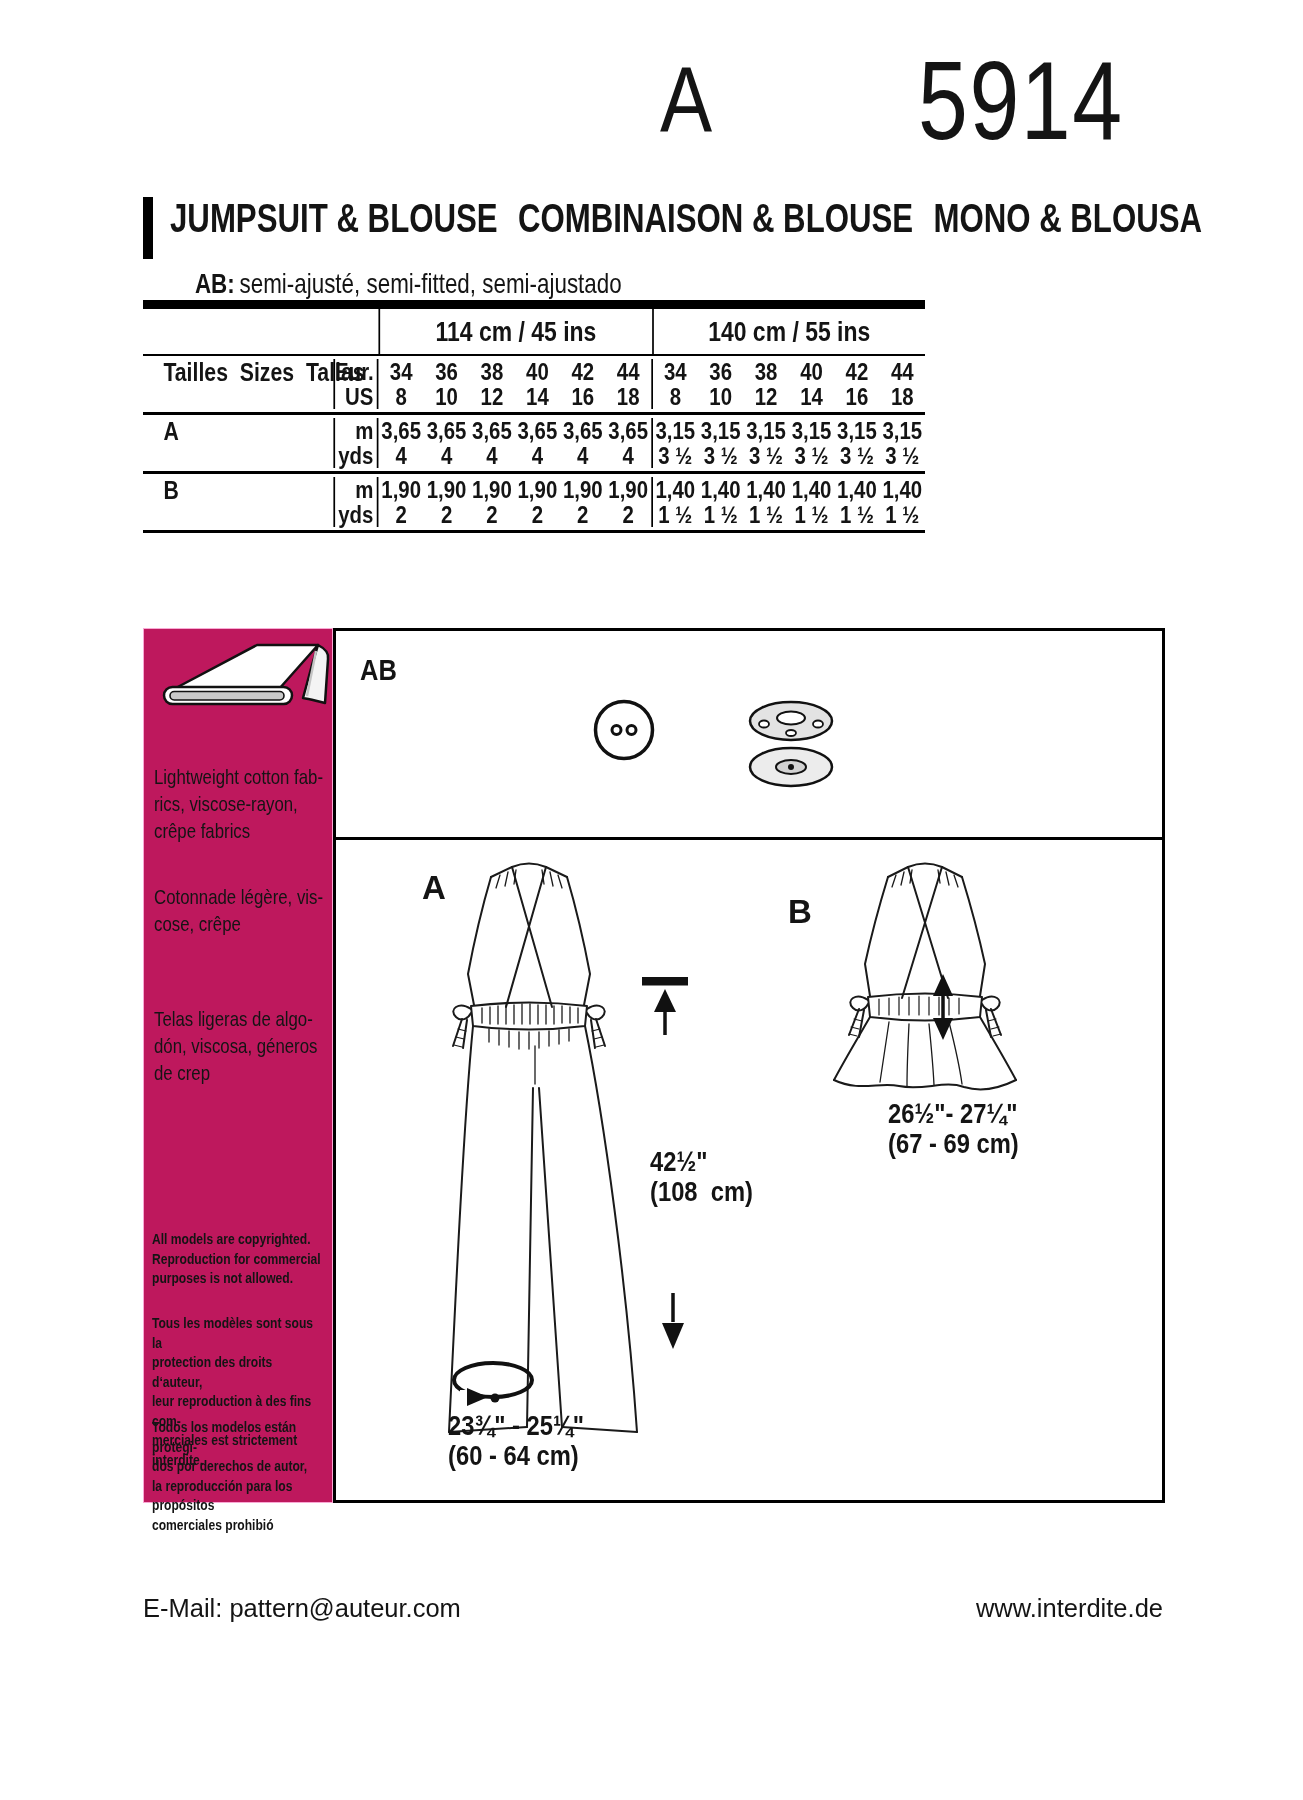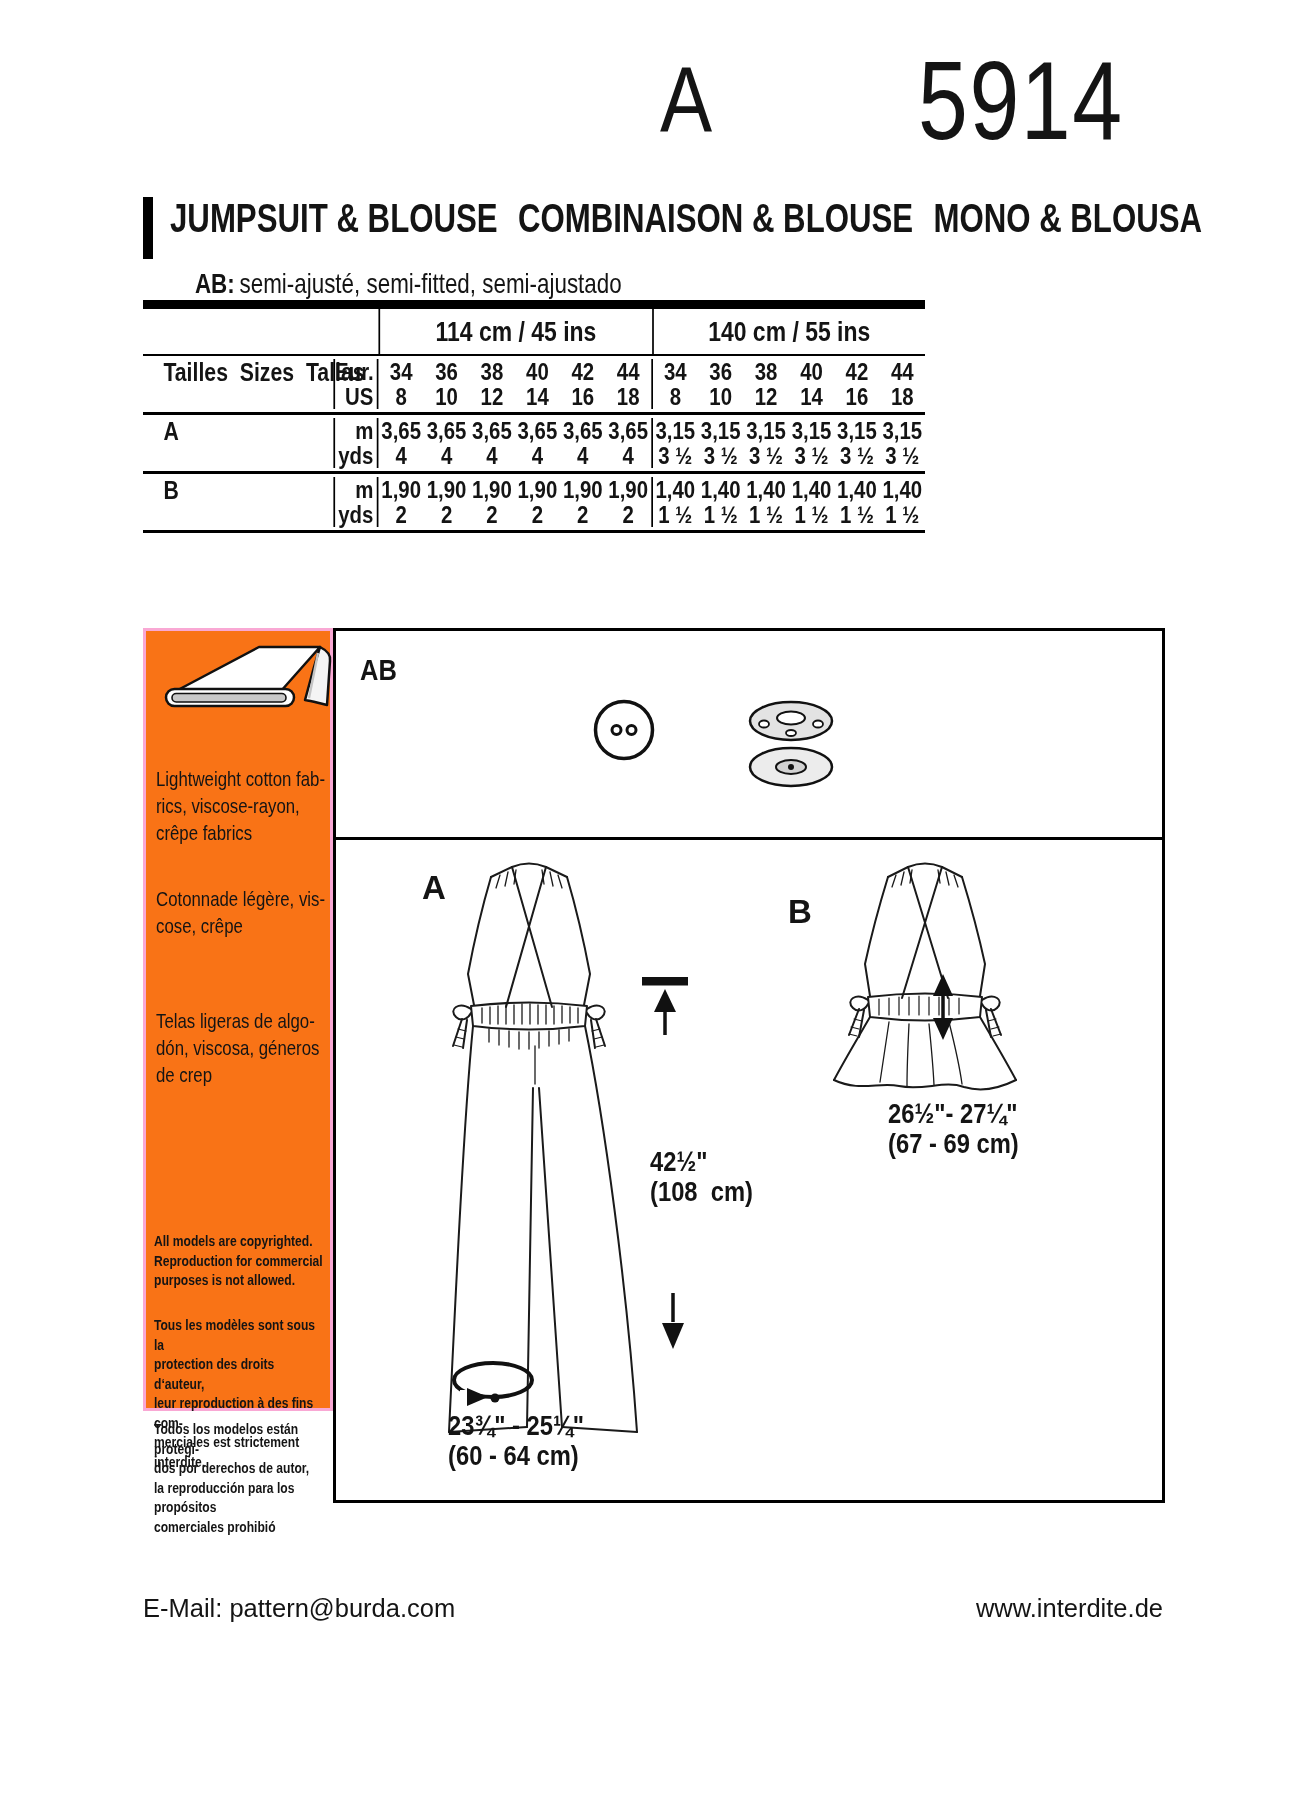--- a/index.html
+++ b/index.html
@@ -39,21 +39,21 @@
   .t-label{width:224px;font-size:25px;padding-left:24px;line-height:26px;white-space:pre;}
   .t-unit{width:53px;border-left:2.5px solid #000;border-right:2.5px solid #000;
           text-align:right;padding-right:4px;font-size:24px;display:flex;flex-direction:column;
           justify-content:space-between;line-height:25px;}
   .t-cells{flex:1;display:flex;}
   .tcell{flex:1;text-align:center;font-size:24px;display:flex;flex-direction:column;
          justify-content:space-between;line-height:25px;white-space:pre;}
   .tcell.gstart{border-left:2.5px solid #000;}
 
   
-  .fabric-panel{left:143px;top:628px;width:190px;height:783px;border:3px solid #f9a8d4;background:#f97316;}
+  .fabric-panel{left:143px;top:628px;width:190px;height:875px;border:1px solid #f9a8d4;background:#be185d;}
   .views-panel{left:333px;top:628px;width:832px;height:875px;border:3px solid #000;background:#fff;}
   .fab-text{position:absolute;left:10px;width:212px;font-size:21px;line-height:27px;
             white-space:pre-line;transform:scaleX(0.80);transform-origin:0 0;}
   .copy-text{position:absolute;left:8px;width:218px;font-size:15.5px;line-height:19.5px;
              font-weight:700;white-space:pre-line;transform:scaleX(0.78);transform-origin:0 0;}
   .divider-h{position:absolute;left:0;right:0;height:3px;background:#000;}
   .notions-label{left:24px;top:22px;font-size:30px;font-weight:700;}
   .garment-label{font-size:33px;font-weight:700;}
   .measure{font-size:27px;font-weight:700;line-height:30px;white-space:pre-wrap;}
 
@@ -277,15 +277,15 @@
     </svg>
 
     <div class="abs measure sx88" style="left:314px;top:516px;">42½"
 (108  cm)</div>
     <div class="abs measure sx88" style="left:112px;top:780px;">23¾" - 25¼"
 (60 - 64 cm)</div>
     <div class="abs measure sx88" style="left:552px;top:468px;">26½"- 27¼"
 (67 - 69 cm)</div>
   </div>
 
-  <div class="abs footer-mail">E-Mail: pattern@burda.com</div>
+  <div class="abs footer-mail">E-Mail: pattern@auteur.com</div>
   <div class="abs footer-web">www.interdite.de</div>
 </div>
 
 </body></html>

